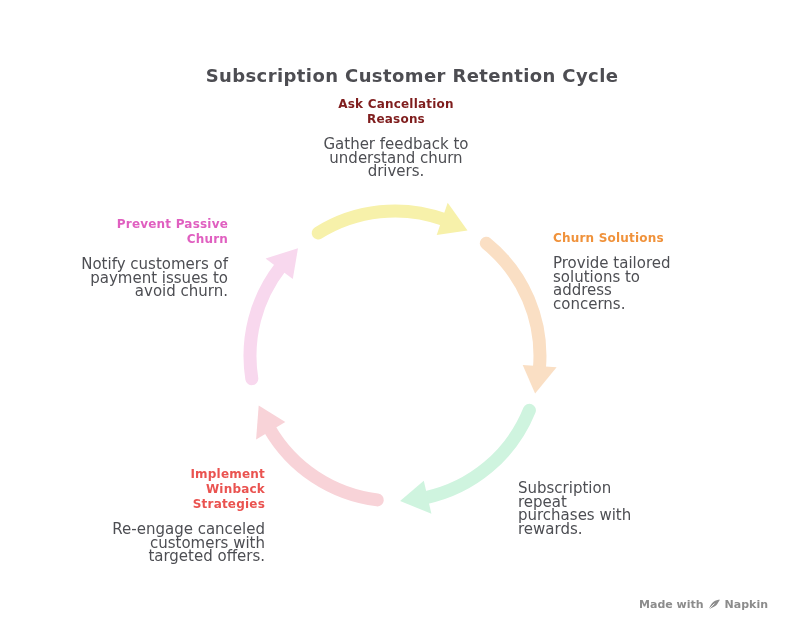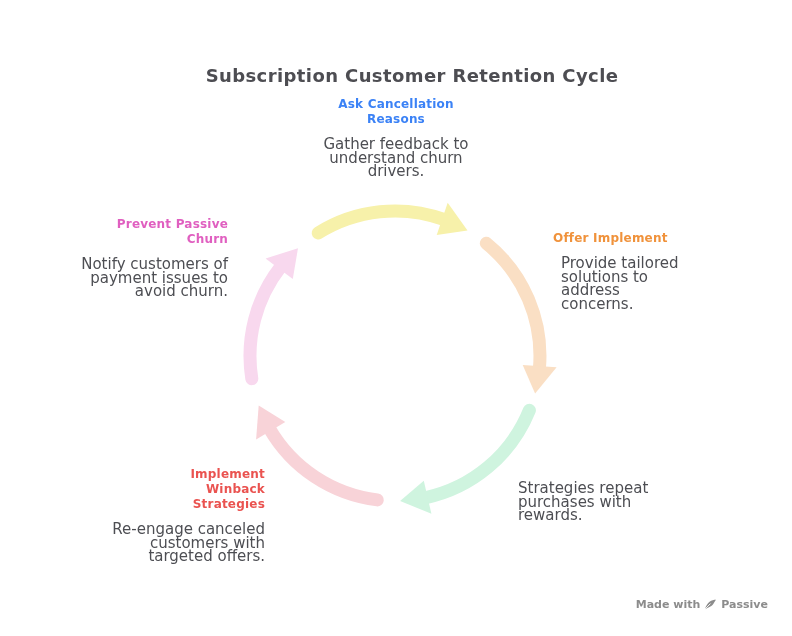--- a/index.html
+++ b/index.html
@@ -56,36 +56,36 @@
       <polygon points="535.1,393.5 556.6,367.3 522.7,364.9" fill="#FADFC4"></polygon>
       <path d="M 529.4 410.3 A 145 145 0 0 1 425.1 497.8" fill="none" stroke="#CFF4DF" stroke-width="13" stroke-linecap="round"></path>
       <polygon points="400.1,500.9 431.4,513.8 423.8,480.7" fill="#CFF4DF"></polygon>
       <path d="M 377.3 499.9 A 145 145 0 0 1 269.4 428.5" fill="none" stroke="#F8D3D8" stroke-width="13" stroke-linecap="round"></path>
       <polygon points="258.7,405.6 256.1,439.4 285.3,421.9" fill="#F8D3D8"></polygon>
       <path d="M 251.8 378.7 A 145 145 0 0 1 280.7 266.7" fill="none" stroke="#F8D8EE" stroke-width="13" stroke-linecap="round"></path>
       <polygon points="298.0,248.2 265.6,258.5 292.8,279.0" fill="#F8D8EE"></polygon>
     </svg>
 
   <div class="node node-top">
-    <div class="node-title" style="color: #3b82f6;">Ask Cancellation
+    <div class="node-title" style="color: #7f1d1d;">Ask Cancellation
 Reasons</div>
     <div class="node-desc" style="color: rgb(77, 78, 83);">Gather feedback to
 understand churn
 drivers.</div>
   </div>
 
   <div class="node node-right">
-    <div class="node-title" style="color: rgb(240, 146, 59);">Offer Implement</div>
-    <div class="node-desc" style="color: rgb(77, 78, 83); margin-left: 8px;">Provide tailored
+    <div class="node-title" style="color: rgb(240, 146, 59);">Churn Solutions</div>
+    <div class="node-desc" style="color: rgb(77, 78, 83);">Provide tailored
 solutions to address
 concerns.</div>
   </div>
 
   <div class="node node-bottom-right">
-    <div class="node-desc" style="color: rgb(77, 78, 83);">Strategies repeat
+    <div class="node-desc" style="color: rgb(77, 78, 83);">Subscription repeat
 purchases with
 rewards.</div>
   </div>
 
   <div class="node node-bottom-left">
     <div class="node-title" style="color: rgb(234, 83, 80);">Implement
 Winback
 Strategies</div>
     <div class="node-desc" style="color: rgb(77, 78, 83);">Re-engage canceled
 customers with
@@ -99,16 +99,16 @@
 payment issues to
 avoid churn.</div>
   </div>
 
   <div class="watermark" style="color: rgb(140, 140, 140);">
     <span>Made with</span>
     <svg class="pen-icon" width="13" height="13" viewBox="0 0 14 14">
       <path d="M1 12 C3.5 4.5 8 2 13 2 C10.5 5 9.5 9.5 4.2 10.4 Z" fill="#8C8C8C"></path>
       <path d="M1 12 L7 6" stroke="#FFFFFF" stroke-width="1" fill="none"></path>
     </svg>
-    <span>Passive</span>
+    <span>Napkin</span>
   </div>
 
 </div>
 
 </body></html>

